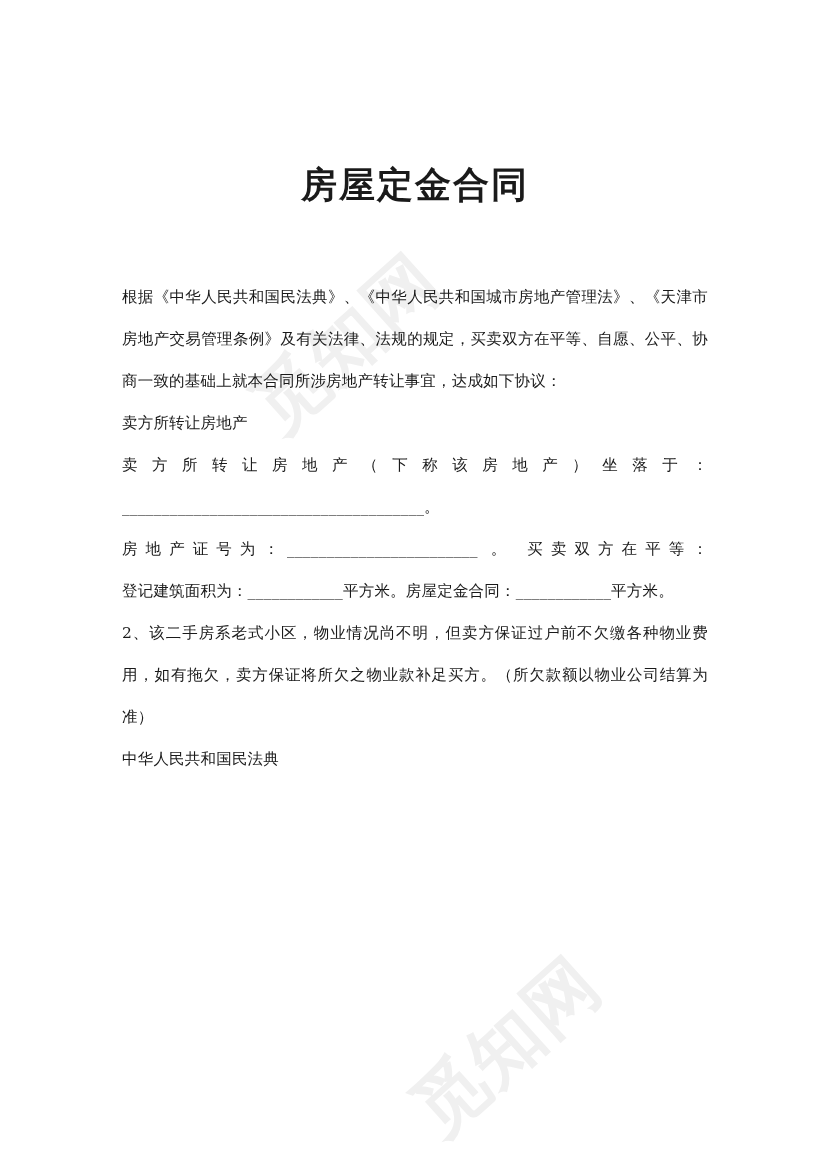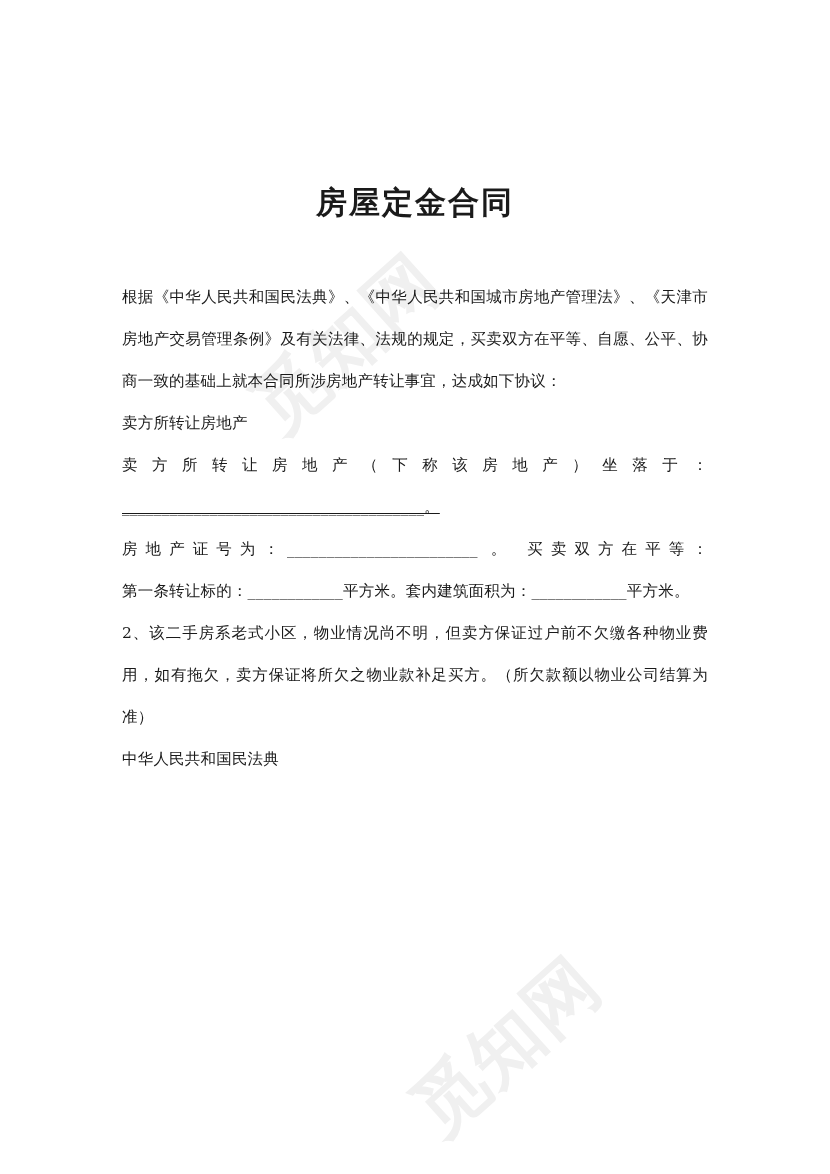--- a/index.html
+++ b/index.html
@@ -46,24 +46,24 @@
   
   .page {
     position: relative;
     z-index: 1;
     padding: 0;
   }
 
   .doc-title {
     position: absolute;
     left: 0;
-    top: 180px;
+    top: 162px;
     width: 830px;
     text-align: center;
-    font-size: 31px;
+    font-size: 36px;
     font-weight: 700;
     letter-spacing: 2px;
     line-height: 44px;
   }
 
   .body-block {
     position: absolute;
     left: 122px;
     top: 276px;
     width: 586px;
@@ -80,21 +80,20 @@
 
   
   p.spread {
     text-align: justify;
     text-align-last: justify;
   }
 
   .blank {
     letter-spacing: 0;
     font-family: "DejaVu Serif", "Liberation Serif", serif;
-    text-decoration: underline;
   }
 </style>
 </head>
 <body>
 
 <div class="watermark wm-main">觅知网</div>
 
 <div class="watermark wm-bottom">觅知网</div>
 
 <div class="page">
@@ -107,21 +106,21 @@
 
     <p class="para">卖方所转让房地产</p>
 
     <p class="para spread">卖方所转让房地产（下称该房地产）坐落于：</p>
 
     <p class="para blank">______________________________________。</p>
 
     <p class="para spread">房地产证号为：________________________ 。 买卖双方在平等：</p>
 
 
-    <p class="para">第一条转让标的：____________平方米。套内建筑面积为：____________平方米。</p>
+    <p class="para">登记建筑面积为：____________平方米。房屋定金合同：____________平方米。</p>
 
 
     <p class="para">2、该二手房系老式小区，物业情况尚不明，但卖方保证过户前不欠缴各种物业费用，如有拖欠，卖方保证将所欠之物业款补足买方。（所欠款额以物业公司结算为准）</p>
 
     <p class="para">中华人民共和国民法典</p>
 
   </div>
 </div>
 
 </body></html>

